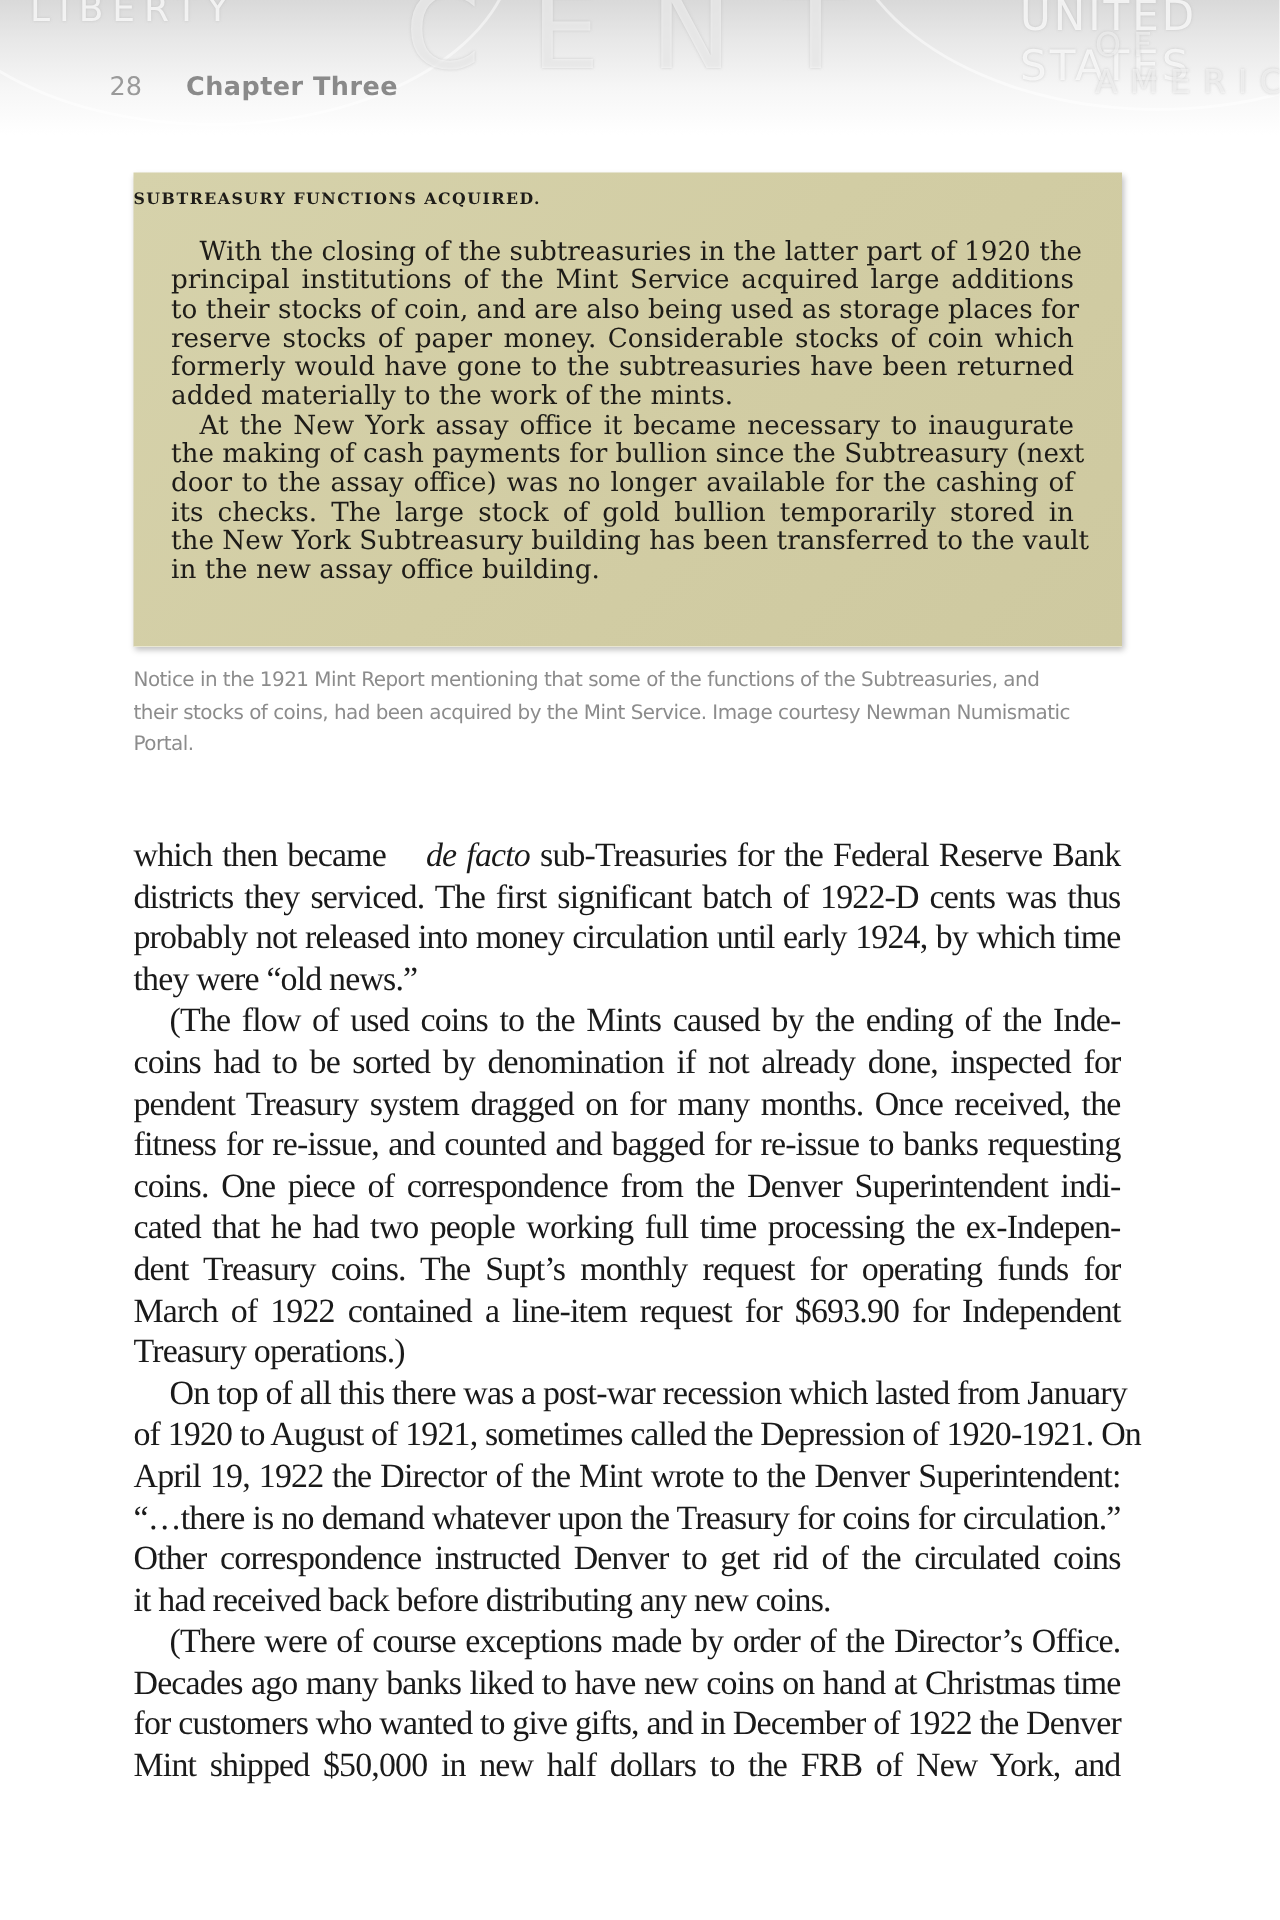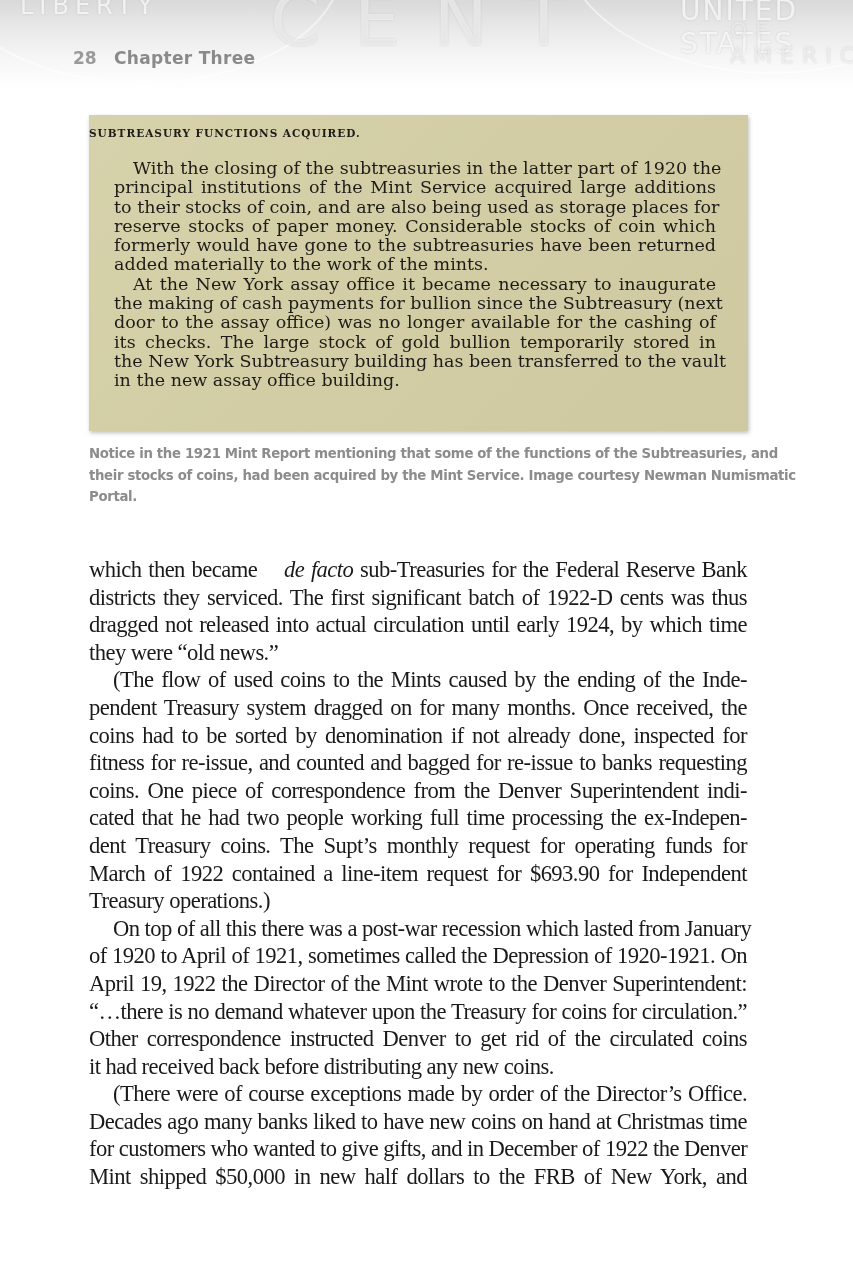--- a/index.html
+++ b/index.html
@@ -45,23 +45,23 @@
     .running-head {
       position: absolute;
       left: 73px;
       top: 48px;
       font-family: "DejaVu Sans", sans-serif;
       font-size: 17px;
       color: #8a8a8a;
       white-space: nowrap;
     }
     .running-head .page-num {
-      font-weight: bold;
+      font-weight: normal;
       color: #9a9a9a;
-      margin-right: 12px;
+      margin-right: 24px;
     }
     .running-head .chapter {
       font-weight: bold;
       color: #8a8a8a;
       letter-spacing: 0.3px;
     }
 
     
     .clipping {
       position: absolute;
@@ -109,21 +109,21 @@
     }
 
     .caption {
       position: absolute;
       left: 89px;
       top: 443px;
       width: 670px;
       font-family: "DejaVu Sans", sans-serif;
       font-size: 13.3px;
       line-height: 21.5px;
-      font-weight: bold;
+      font-weight: normal;
       color: #8c8c8c;
       letter-spacing: -0.35px;
     }
     .cap-line {
       display: block;
       white-space: nowrap;
     }
 
     .body-text {
       position: absolute;
@@ -188,33 +188,33 @@
 
 <div class="caption" id="caption">
     <span class="cap-line">Notice in the 1921 Mint Report mentioning that some of the functions of the Subtreasuries, and</span>
     <span class="cap-line">their stocks of coins, had been acquired by the Mint Service. Image courtesy Newman Numismatic</span>
     <span class="cap-line">Portal.</span>
   </div>
 
 <div class="body-text" id="body-text">
     <span class="b-line"><span>which then became </span><em class="ital">de facto</em><span> sub-Treasuries for the Federal Reserve Bank</span></span>
     <span class="b-line">districts they serviced. The first significant batch of 1922-D cents was thus</span>
-    <span class="b-line">dragged not released into actual circulation until early 1924, by which time</span>
+    <span class="b-line">probably not released into money circulation until early 1924, by which time</span>
     <span class="b-line last">they were “old news.”</span>
     <span class="b-line indent">(The flow of used coins to the Mints caused by the ending of the Inde-</span>
+    <span class="b-line">coins had to be sorted by denomination if not already done, inspected for</span>
     <span class="b-line">pendent Treasury system dragged on for many months. Once received, the</span>
-    <span class="b-line">coins had to be sorted by denomination if not already done, inspected for</span>
     <span class="b-line">fitness for re-issue, and counted and bagged for re-issue to banks requesting</span>
     <span class="b-line">coins. One piece of correspondence from the Denver Superintendent indi-</span>
     <span class="b-line">cated that he had two people working full time processing the ex-Indepen-</span>
     <span class="b-line">dent Treasury coins. The Supt’s monthly request for operating funds for</span>
     <span class="b-line">March of 1922 contained a line-item request for $693.90 for Independent</span>
     <span class="b-line last">Treasury operations.)</span>
     <span class="b-line indent">On top of all this there was a post-war recession which lasted from January</span>
-    <span class="b-line">of 1920 to April of 1921, sometimes called the Depression of 1920-1921. On</span>
+    <span class="b-line">of 1920 to August of 1921, sometimes called the Depression of 1920-1921. On</span>
     <span class="b-line">April 19, 1922 the Director of the Mint wrote to the Denver Superintendent:</span>
     <span class="b-line">“…there is no demand whatever upon the Treasury for coins for circulation.”</span>
     <span class="b-line">Other correspondence instructed Denver to get rid of the circulated coins</span>
     <span class="b-line last">it had received back before distributing any new coins.</span>
     <span class="b-line indent">(There were of course exceptions made by order of the Director’s Office.</span>
     <span class="b-line">Decades ago many banks liked to have new coins on hand at Christmas time</span>
     <span class="b-line">for customers who wanted to give gifts, and in December of 1922 the Denver</span>
     <span class="b-line">Mint shipped $50,000 in new half dollars to the FRB of New York, and</span>
   </div>
 

